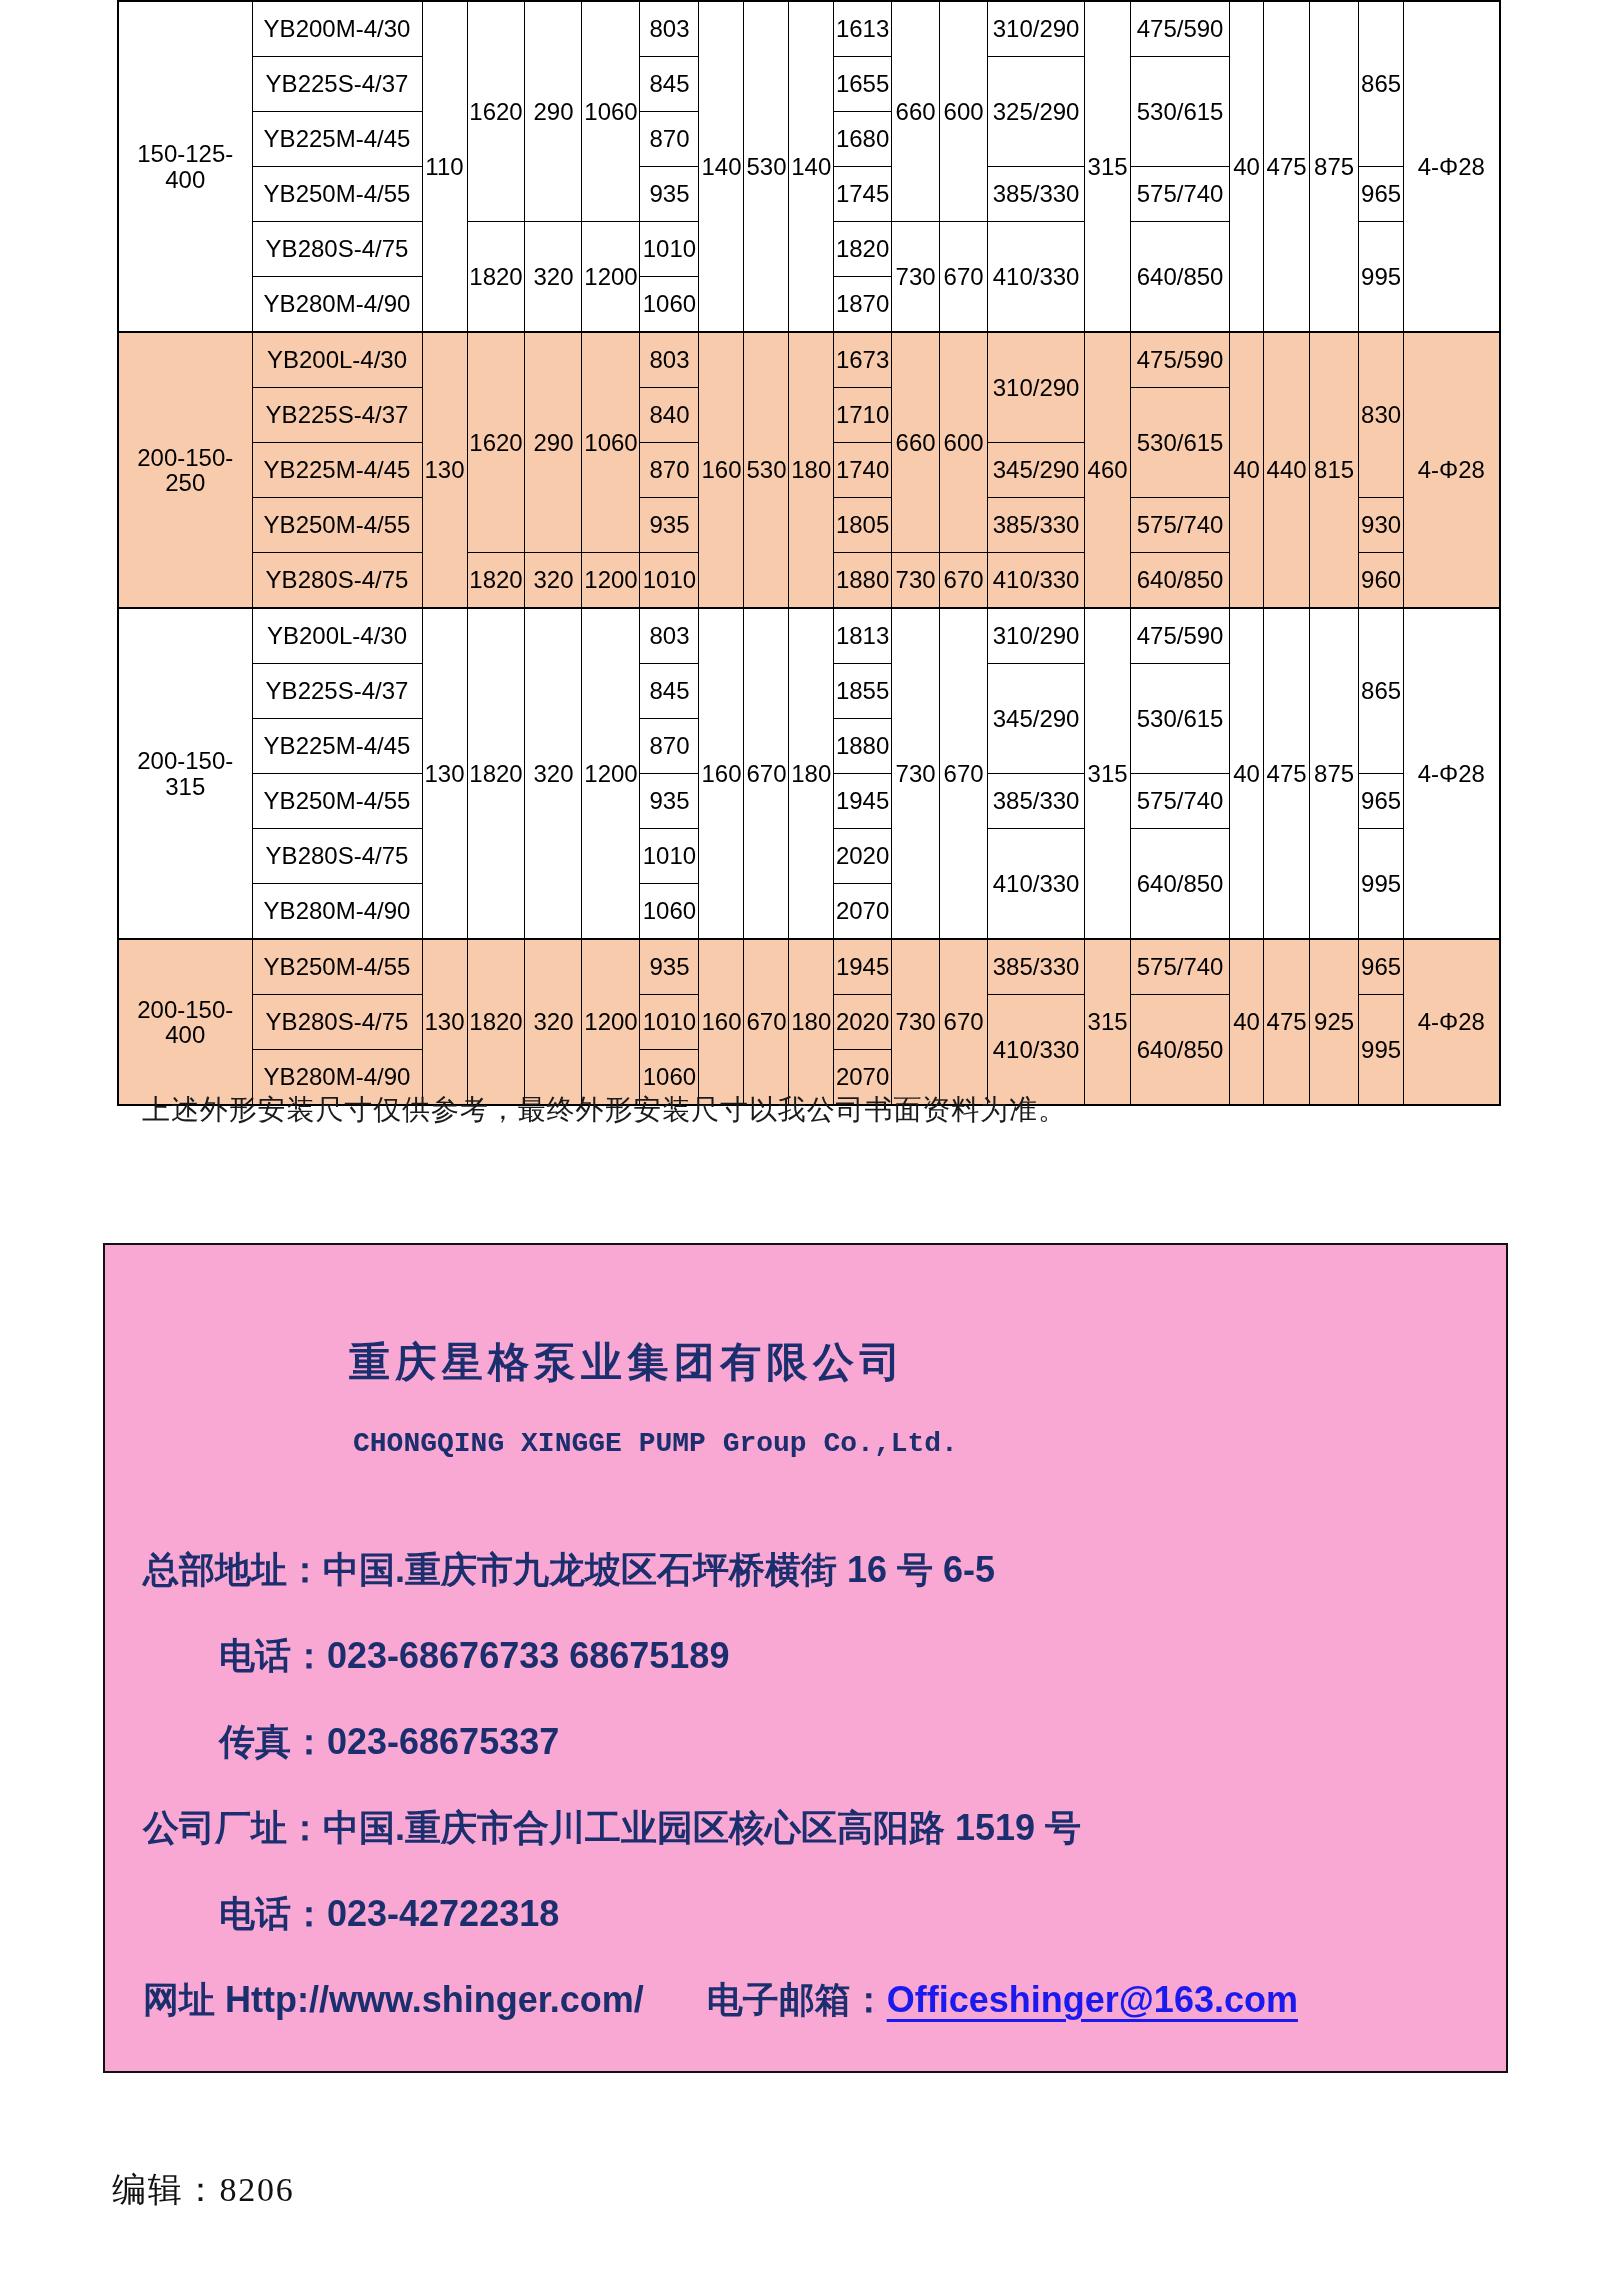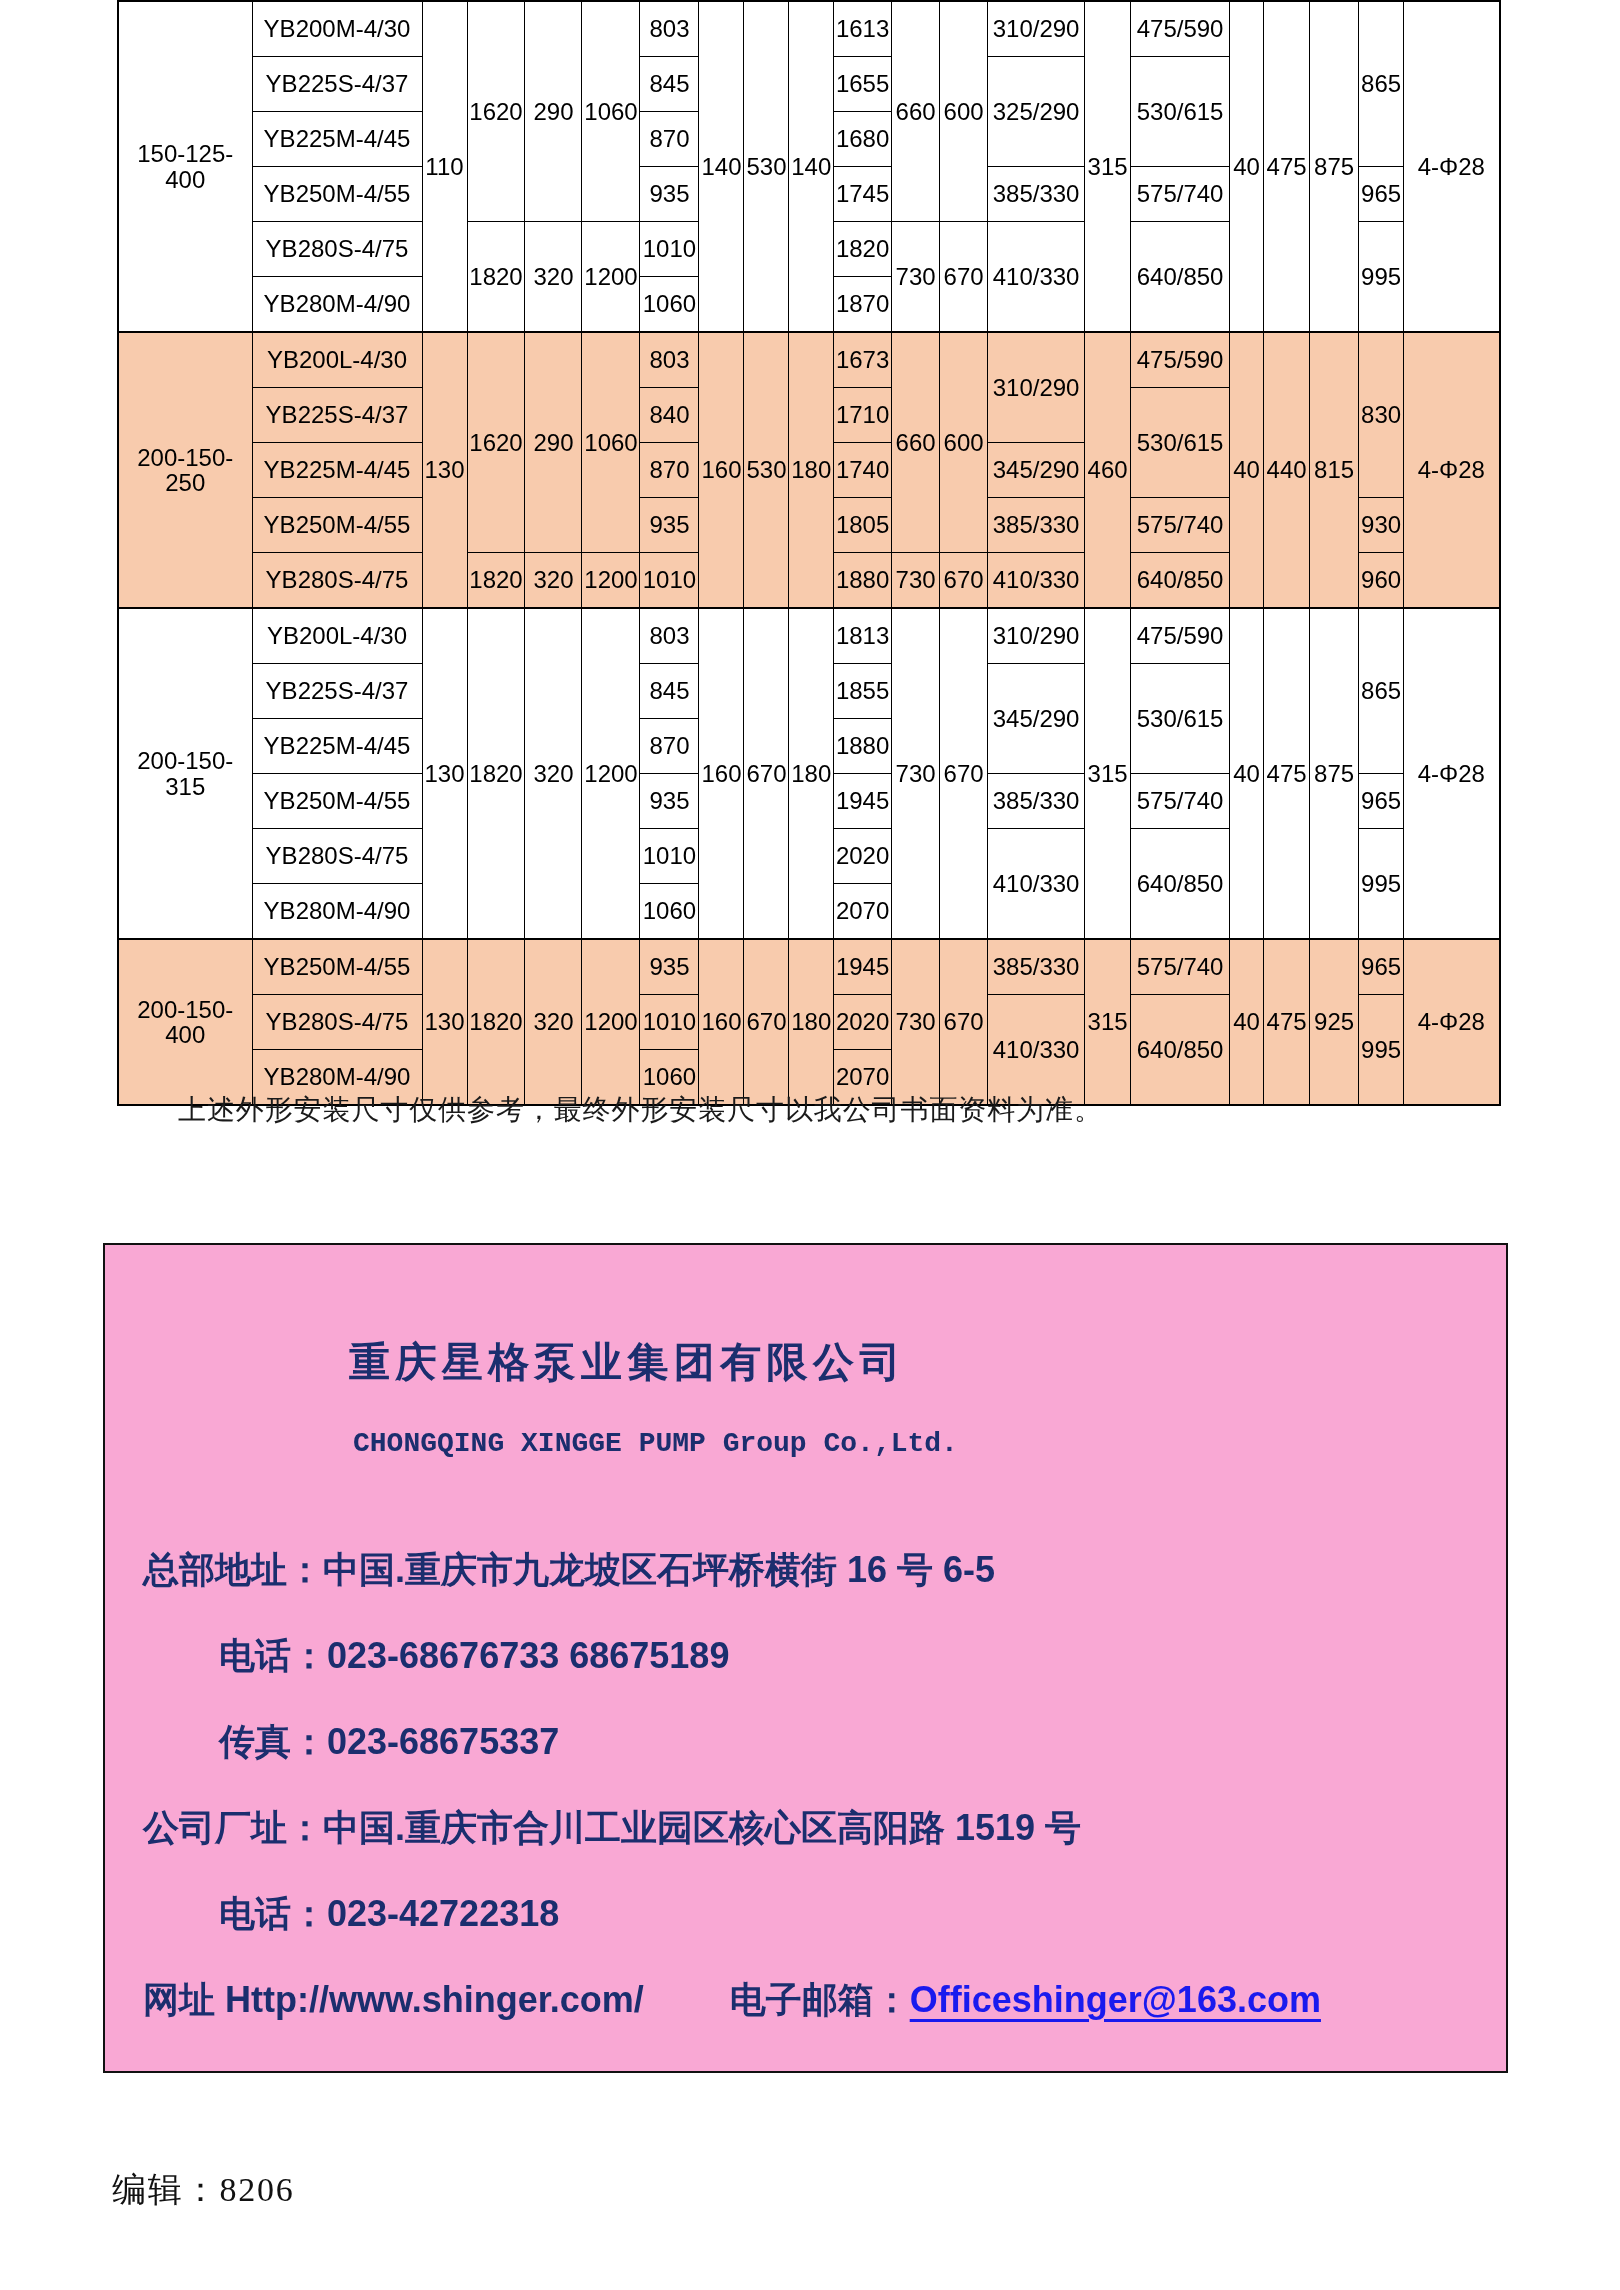--- a/index.html
+++ b/index.html
@@ -20,21 +20,20 @@
   .spec-table tbody{border-top:2.7px solid #000;}
   .spec-table{border:2.7px solid #000;}
   .spec-table tbody.orange td{background:#F8CBAD;}
 
   
   .note{
     position:absolute;left:142px;top:1091px;
     font-family:"Liberation Serif",serif;
     font-size:28px;color:#1a1a1a;letter-spacing:0.9px;
     white-space:nowrap;
-    margin-left:36px;
   }
 
   
   .lh-box{
     position:absolute;left:103px;top:1243px;
     width:1405px;height:830px;
     border:2.7px solid #111;background:#f9a8d4;box-sizing:border-box;
   }
   .lh-title{
     margin:90px 0 0 244px;
@@ -50,21 +49,21 @@
   .lh-lines{margin-top:88px;padding-left:38px;}
   .lh-line{
     font-size:36px;font-weight:bold;color:#1B2E6E;
     line-height:45px;margin-bottom:41px;white-space:nowrap;
   }
   .lh-line.indent{padding-left:76px;}
   .lh-webline{
     font-size:36px;font-weight:bold;color:#1B2E6E;
     line-height:45px;margin-top:0;padding-left:38px;white-space:nowrap;
   }
-  .lh-webline .email-label{margin-left:86px;}
+  .lh-webline .email-label{margin-left:63px;}
   .email-link{
     color:#1A1AEE;text-decoration:underline;text-underline-offset:7.2px;
     padding-right:12.5px;cursor:pointer;
   }
 
   
   .editor-line{
     position:absolute;left:112px;top:2167px;
     font-family:"Liberation Serif",serif;
     font-size:34px;color:#111;letter-spacing:1.8px;

